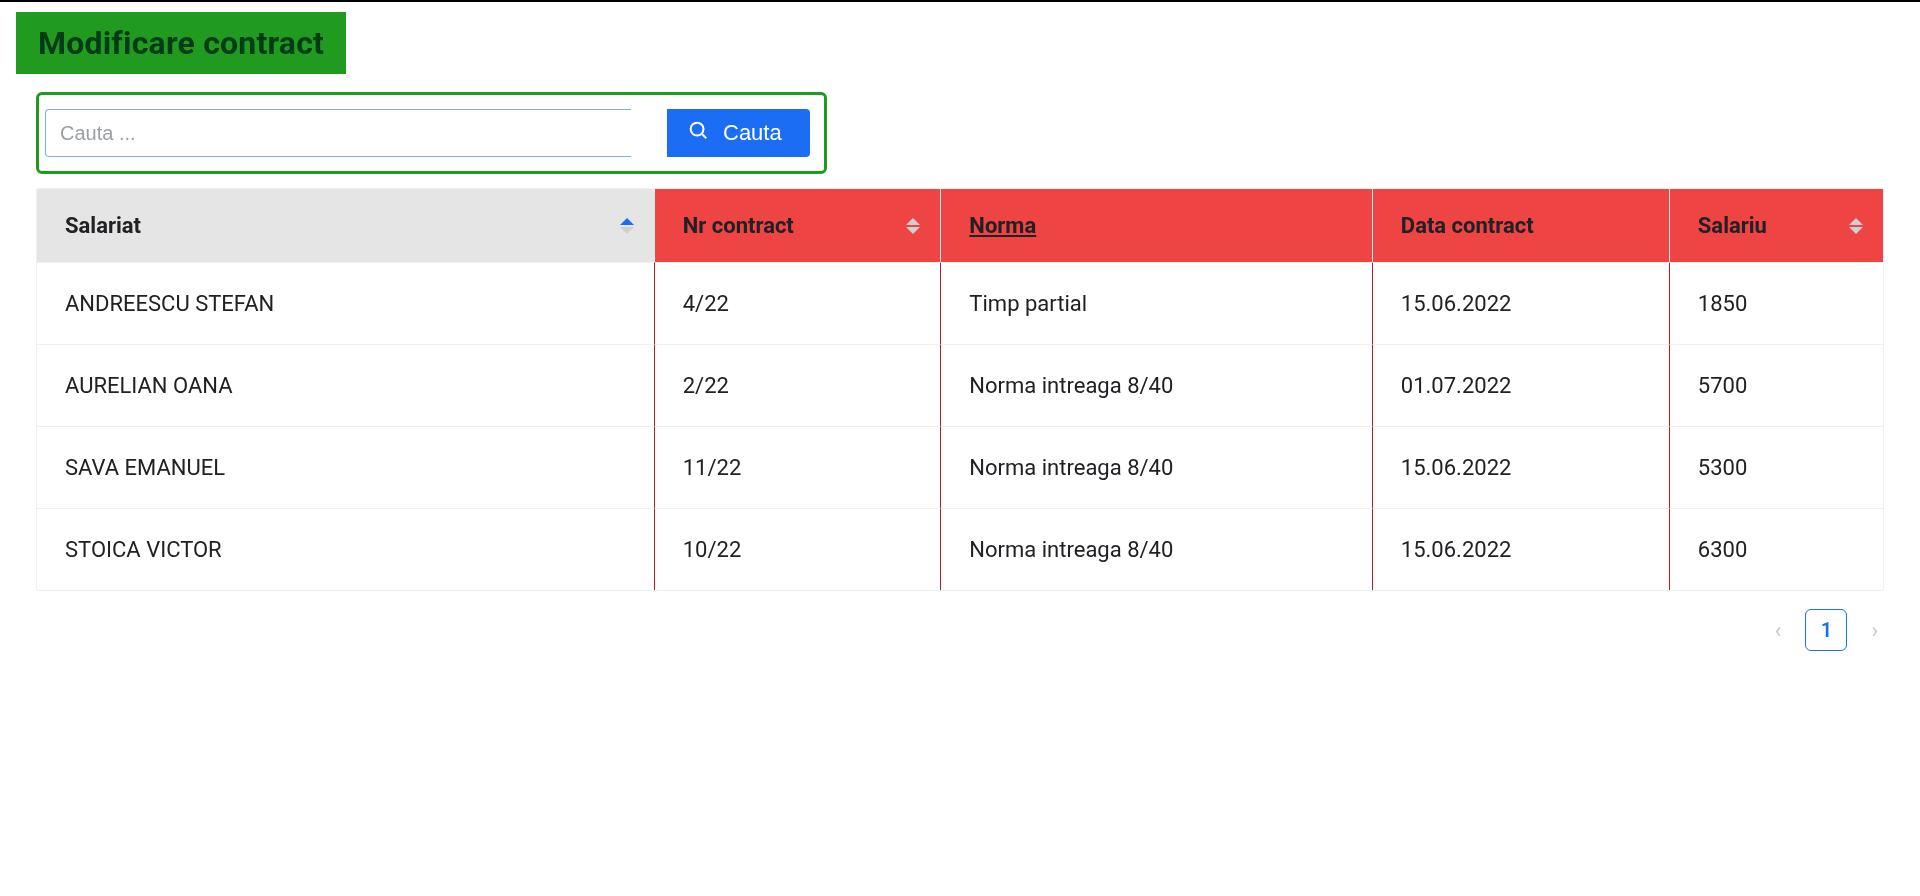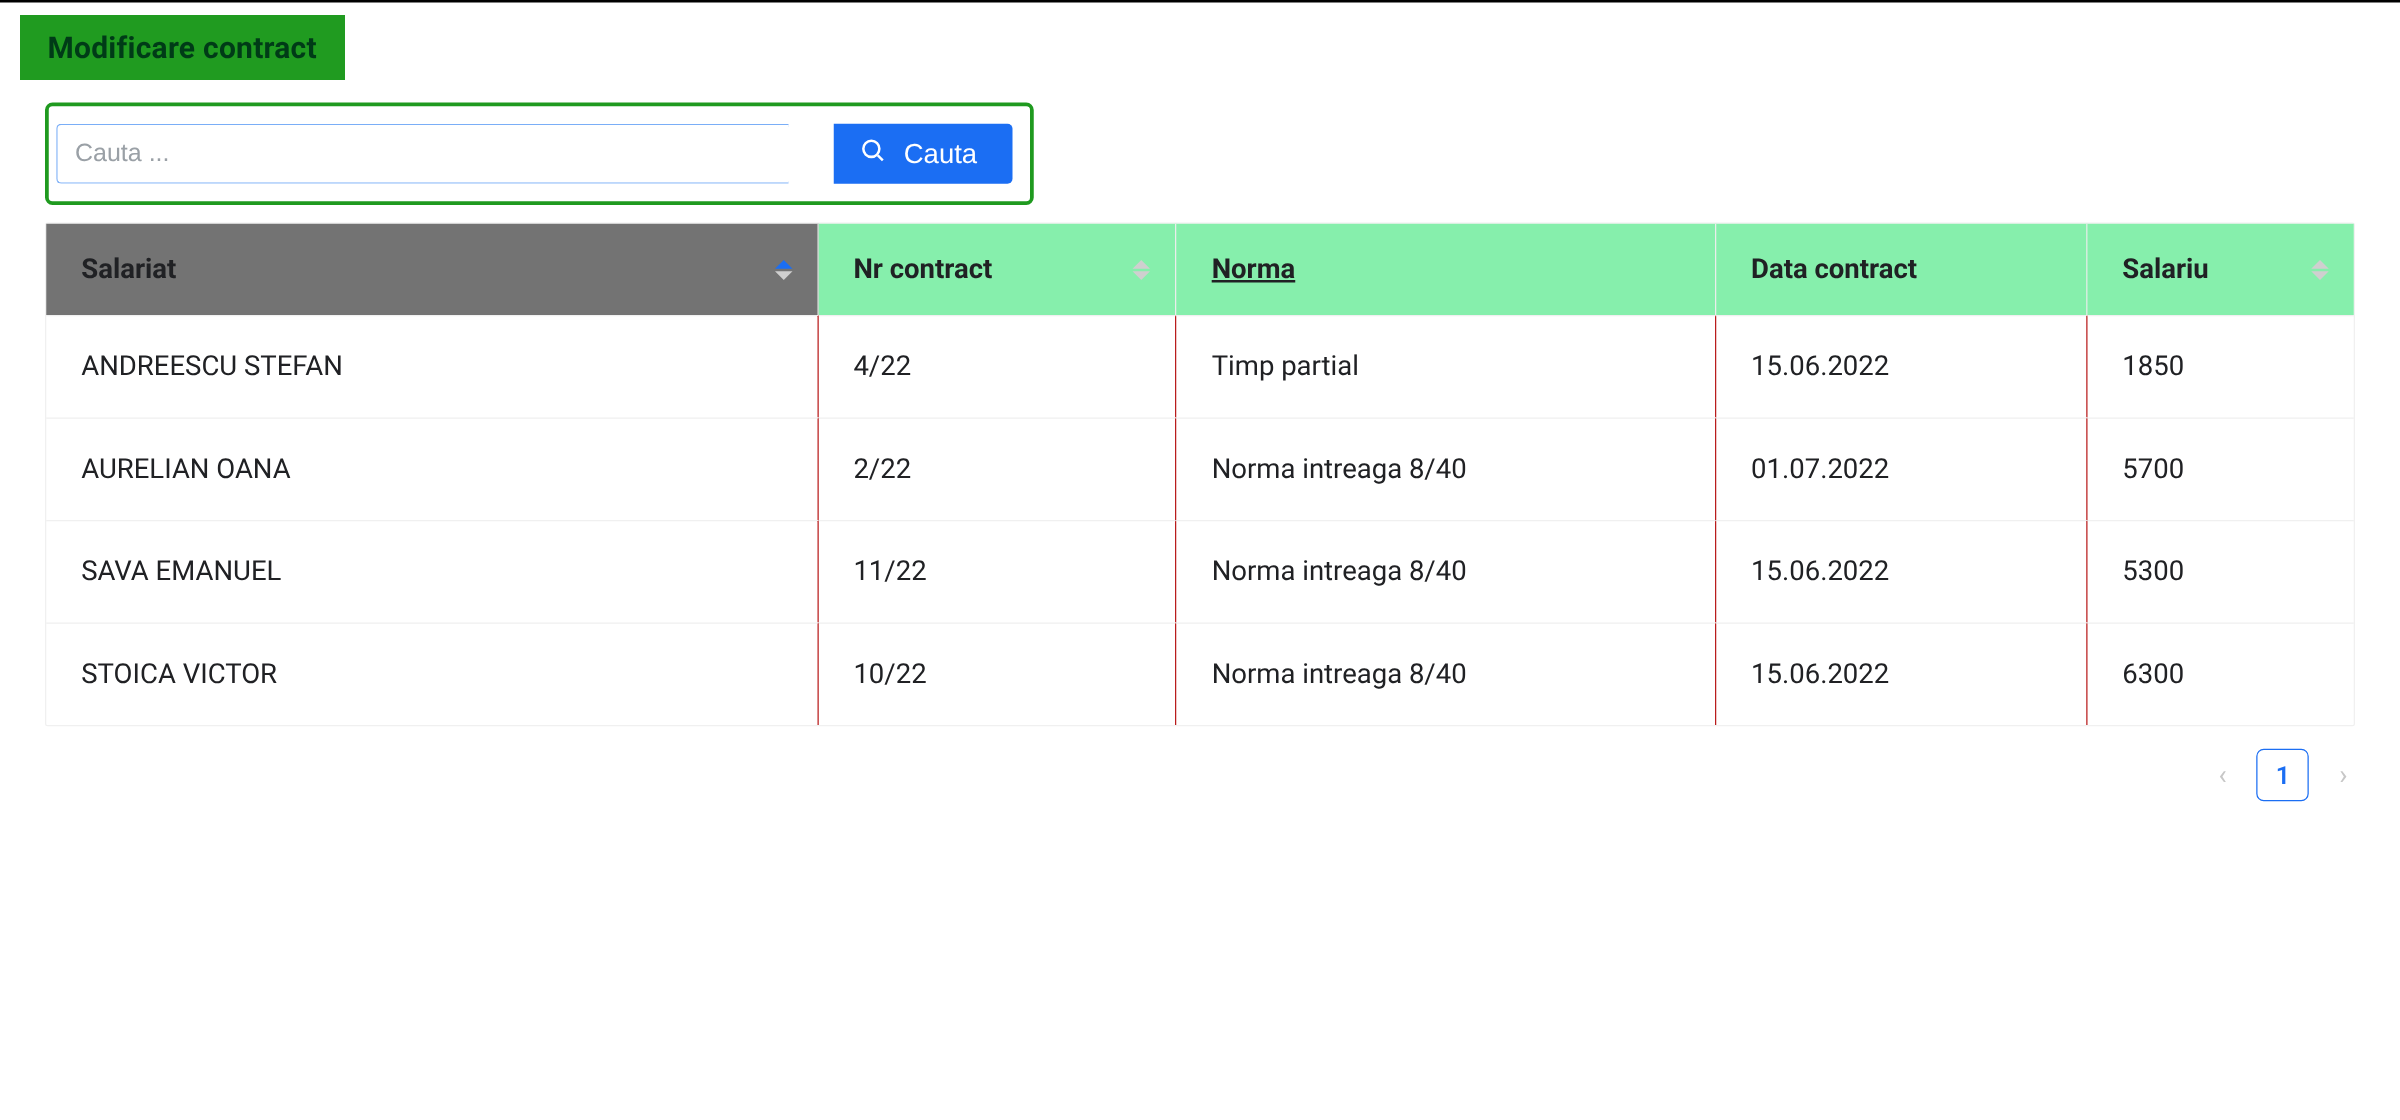--- a/index.html
+++ b/index.html
@@ -15,21 +15,21 @@
     background: #000;
   }
   .header-strip {
     padding: 10px 0 18px 16px;
   }
   .title-chip {
     display: inline-block;
     background: #209b20;
     color: #003b17;
     font-weight: 700;
-    font-size: 24px;
+    font-size: 32px;
     padding: 12px 22px 12px 22px;
     letter-spacing: 0.2px;
   }
   .content {
     padding: 0 36px 30px 36px;
   }
   .search-wrap {
     border: 3px solid #1f9a1f;
     border-radius: 6px;
     padding: 14px 14px 14px 6px;
@@ -74,25 +74,25 @@
     border-spacing: 0;
     border: 1px solid #f0f0f0;
     border-radius: 2px;
     background: #fff;
   }
   .table thead th {
     text-align: left;
     font-weight: 700;
     font-size: 22px;
     padding: 24px 28px;
-    background: #86efac;
+    background: #ef4444;
     border-right: 1px solid #ececec;
     position: relative;
   }
-  .table thead th:first-child { background: #737373; }
+  .table thead th:first-child { background: #e5e5e5; }
   .table thead th:last-child { border-right: none; }
   .sort {
     position: absolute;
     right: 20px;
     top: 50%;
     transform: translateY(-50%);
     display: flex;
     flex-direction: column;
     gap: 2px;
   }

